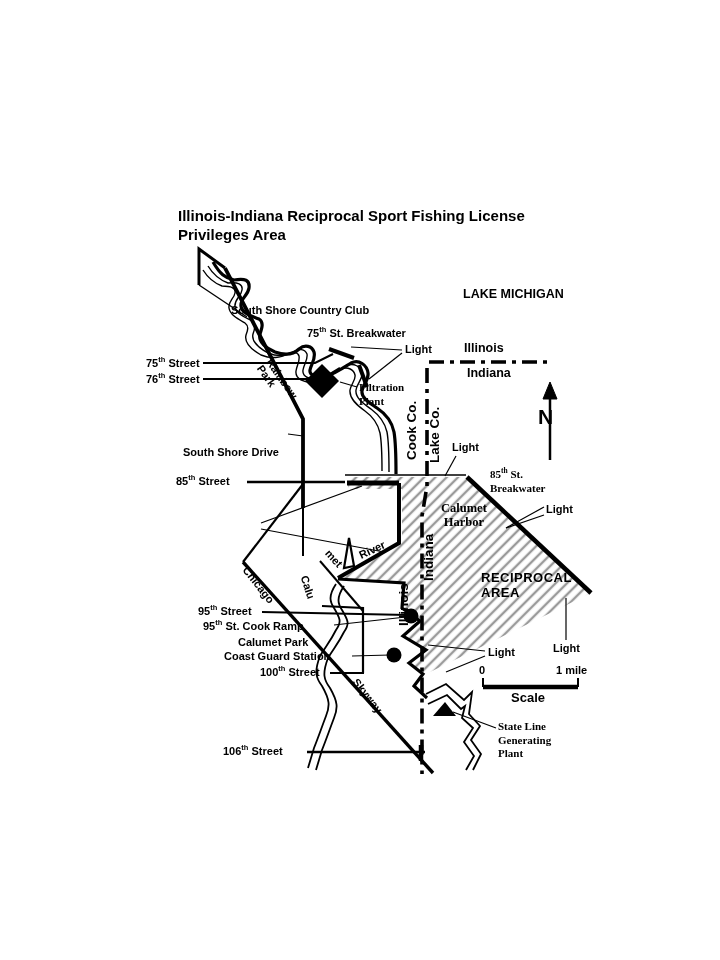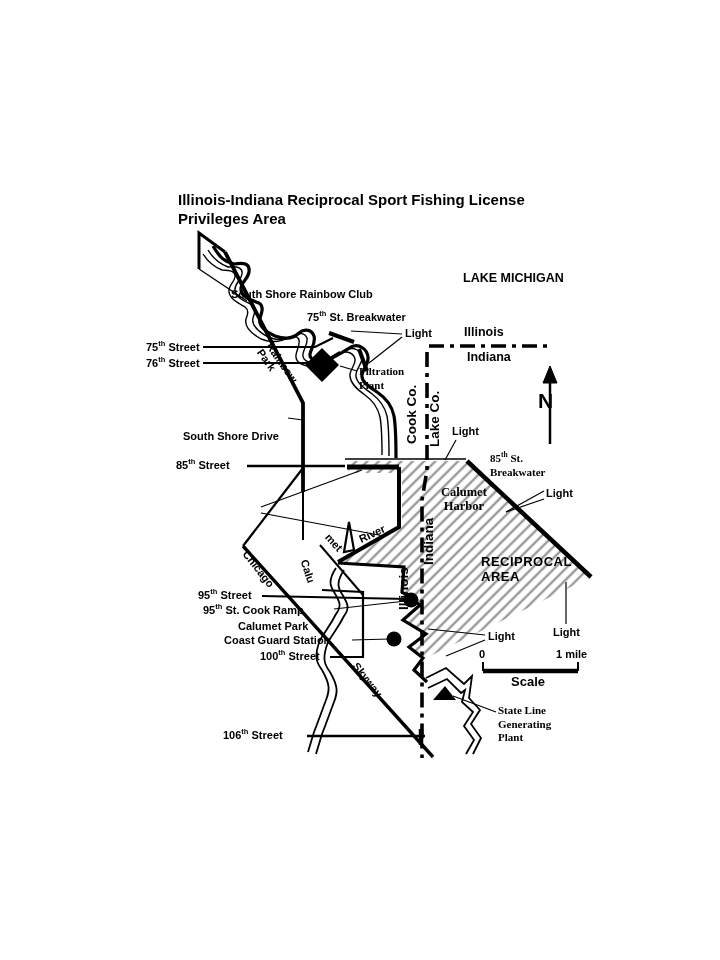--- a/index.html
+++ b/index.html
@@ -1,17 +1,17 @@
 <!DOCTYPE html>
 <html><head>
 <meta charset="utf-8">
 <style>
   html,body{margin:0;padding:0;background:#fff;}
   #page{position:relative;width:720px;height:852px;background:#ffffff;overflow:hidden;
-        font-family:"Liberation Sans",sans-serif;color:#000;}
+        font-family:"Liberation Sans",sans-serif;color:#000;margin-top:16px;}
   #mapsvg{position:absolute;left:0;top:0;}
   .lbl{position:absolute;font-weight:bold;font-size:11px;line-height:12px;white-space:nowrap;color:#000;}
   .lbl sup{font-size:7.5px;vertical-align:super;line-height:0;}
   .big{font-size:12.5px;text-align:center;}
   .title{font-size:15px;line-height:19px;white-space:normal;width:382px;}
   .multi{line-height:13.5px;font-family:Liberation Serif, serif;}
   .rot{transform-origin:0 0;}
   .vert{transform-origin:0 0;transform:rotate(-90deg);font-size:13.5px;}
   .note{line-height:13.5px;}
   .scale-word{font-size:13px;}
@@ -131,21 +131,21 @@
       <path d="M483,671 L578,671" stroke-width="4.5"></path>
       <path d="M483,662 L483,671" stroke-width="2"></path>
       <path d="M578,662 L578,671" stroke-width="2"></path>
     </g>
   </svg>
 
   <div class="lbl title" style="left:178px;top:190px">Illinois-Indiana Reciprocal Sport Fishing License Privileges Area</div>
 
   <div class="lbl big" style="left:463px;top:272px">LAKE MICHIGAN</div>
 
-  <div class="lbl" style="left:231px;top:288px">South Shore Rainbow Club</div>
+  <div class="lbl" style="left:231px;top:288px">South Shore Country Club</div>
 
   <div class="lbl" style="left:307px;top:311px"><span>75</span><sup>th</sup><span> St. Breakwater</span></div>
 
   <div class="lbl" style="left:405px;top:327px">Light</div>
 
   <div class="lbl big" style="left:464px;top:326px">Illinois</div>
   <div class="lbl big" style="left:467px;top:351px">Indiana</div>
 
   <div class="lbl" style="left:146px;top:341px"><span>75</span><sup>th</sup><span> Street</span></div>
   <div class="lbl" style="left:146px;top:357px"><span>76</span><sup>th</sup><span> Street</span></div>

